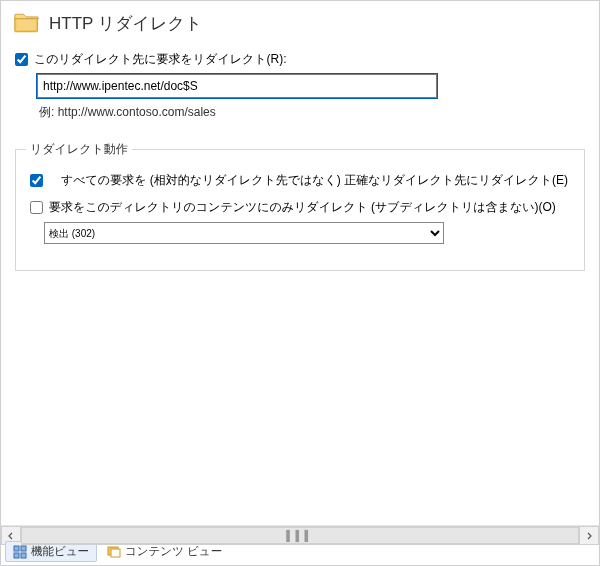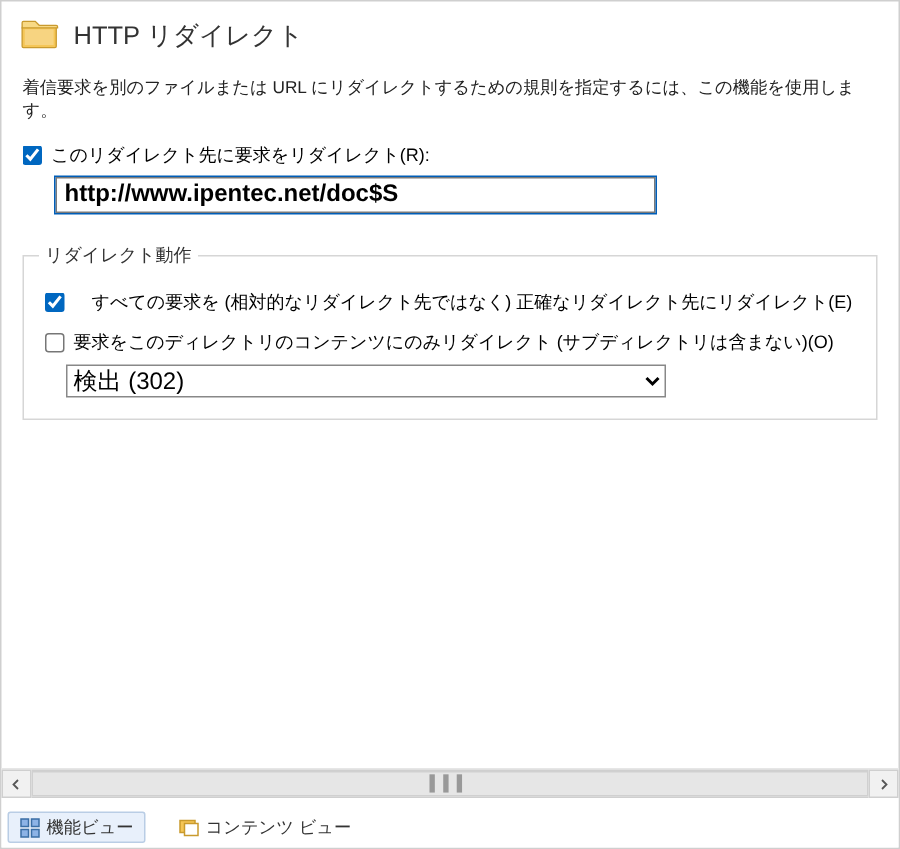--- a/index.html
+++ b/index.html
@@ -55,51 +55,50 @@
     margin: 0 6px 0 0;
     width: 13px; height: 13px;
     accent-color: #0067c0;
   }
   .url-input {
     width: 400px;
     margin-left: 24px;
     border: 1px solid #7a7a7a;
     outline: 1px solid #005eb8;
     padding: 3px 5px;
-    font-size: 16px;
+    font-size: 12px;
     font-family: inherit;
     height: 24px;
-    font-weight: bold;
   }
   .example {
     margin-left: 26px;
     margin-top: 6px;
     font-size: 12px;
     color: #333;
   }
   fieldset.redir-behavior {
     margin: 20px 2px 6px 2px;
     border: 1px solid #d6d6d6;
-    padding: 10px 10px 14px 10px;
+    padding: 10px 10px 26px 10px;
   }
   fieldset.redir-behavior legend {
     font-size: 12px;
     padding: 0 4px;
     color: #333;
   }
   .status-label {
     margin: 10px 0 4px 18px;
     font-size: 12px;
   }
   .status-select {
     margin-left: 18px;
     width: 400px;
     height: 22px;
     border: 1px solid #888;
-    font-size: 16px;
+    font-size: 10px;
     font-family: inherit;
     background: #fff;
   }
   
   .hscroll-row {
     height: 20px;
     display: flex;
     align-items: stretch;
     border-top: 1px solid #e6e6e6;
     background: #f6f6f6;
@@ -125,24 +124,24 @@
     left:0; top:0; bottom:0; right:0;
     background:#e6e6e6;
     border:1px solid #d0d0d0;
     display:flex; align-items:center; justify-content:center;
     color:#999;
     font-size:10px;
     letter-spacing:2px;
   }
   
   .view-tabs {
-    height: 33px;
+    height: 20px;
     display:flex;
     align-items:flex-end;
-    gap:14px;
+    gap:2px;
     padding: 0 4px 3px 4px;
     background:#fff;
   }
   .view-tab {
     display:flex;
     align-items:center;
     gap:4px;
     font-size:11.5px;
     padding: 2px 7px;
     border:1px solid transparent;
@@ -166,31 +165,33 @@
       <span class="folder-icon">
         <svg viewBox="0 0 32 32" width="28" height="28">
           <rect x="2" y="10" width="26" height="16" rx="1" fill="#f5c657" stroke="#c99a2e"></rect>
           <path d="M2 10 L2 7 Q2 6 3 6 L12 6 L15 9 L28 9 Q29 9 29 10 L29 11 L2 11 Z" fill="#f8d985" stroke="#c99a2e"></path>
           <rect x="4" y="12" width="22" height="12" fill="#fff" opacity="0.25"></rect>
         </svg>
       </span>
       <span class="title-text">HTTP リダイレクト</span>
     </div>
 
-    <div class="desc">着信要求を別のファイルまたは URL にリダイレクトするための規則を指定するには、この機能を使用します。</div>
 
     <label class="check-row">
       <input type="checkbox" id="chk-enable" checked="" style="">
       <span>このリダイレクト先に要求をリダイレクト(R):</span>
     </label>
 
     <div>
       <input type="text" class="url-input" id="url-input" value="http://www.ipentec.net/doc$S" style="">
     </div>
 
+    <div class="example">
+      <span>例: </span><span>http://www.contoso.com/sales</span>
+    </div>
 
     <fieldset class="redir-behavior">
       <legend>リダイレクト動作</legend>
 
       <label class="check-row" style="margin-left:4px;gap:12px;">
         <input type="checkbox" id="chk-exact" checked="" style="">
         <span>すべての要求を (相対的なリダイレクト先ではなく) 正確なリダイレクト先にリダイレクト(E)</span>
       </label>
 
       <label class="check-row" style="margin-left:4px; margin-top:10px;">

